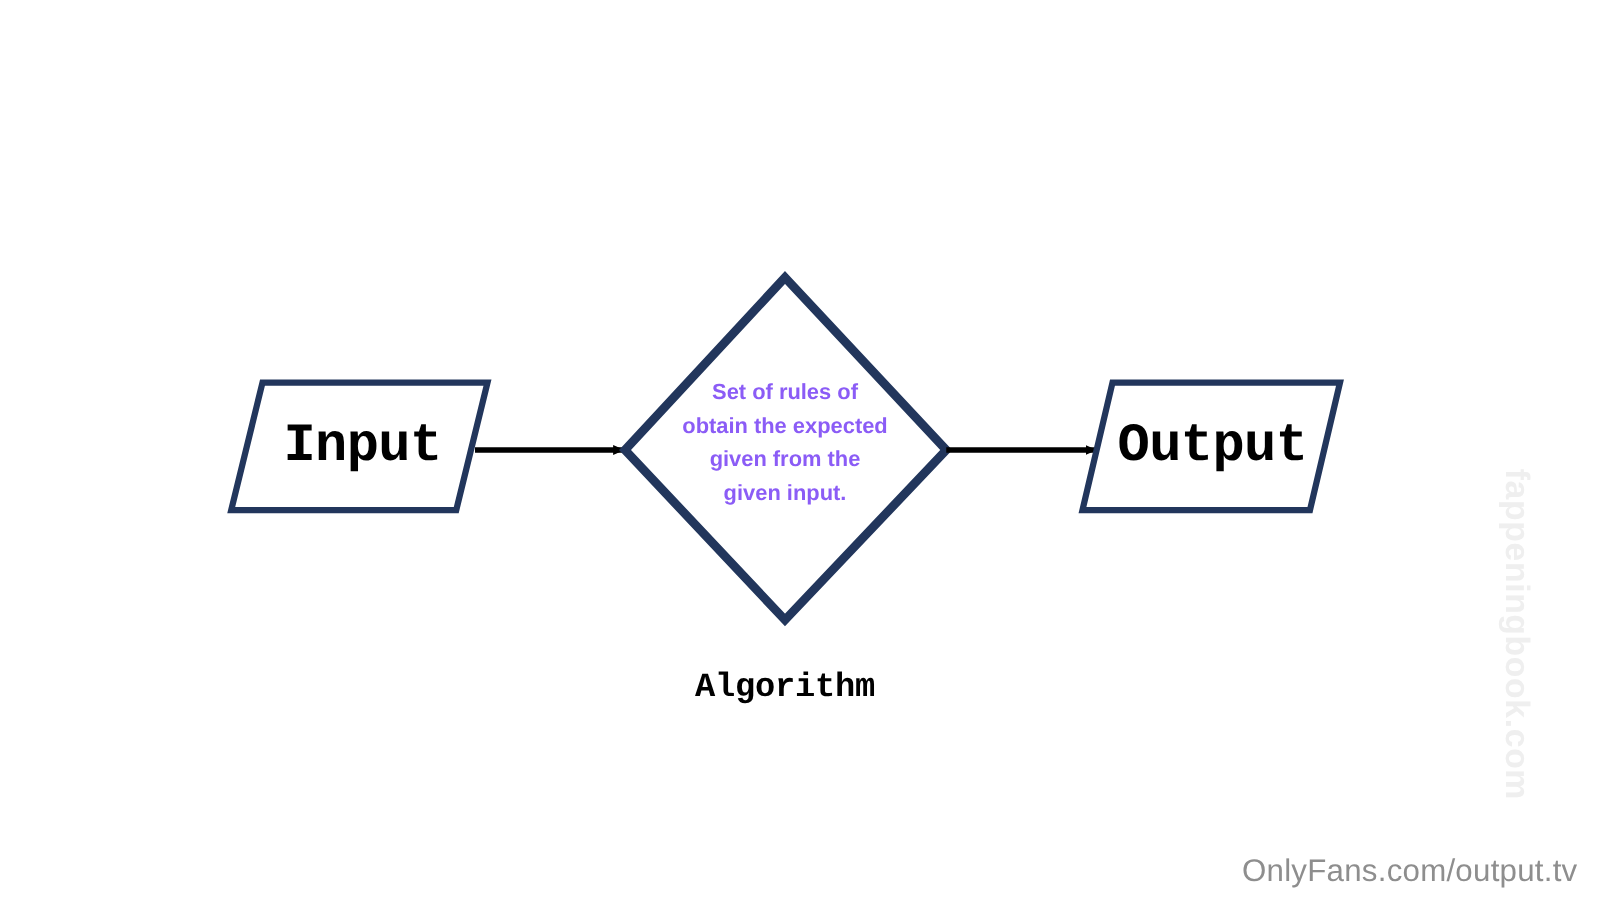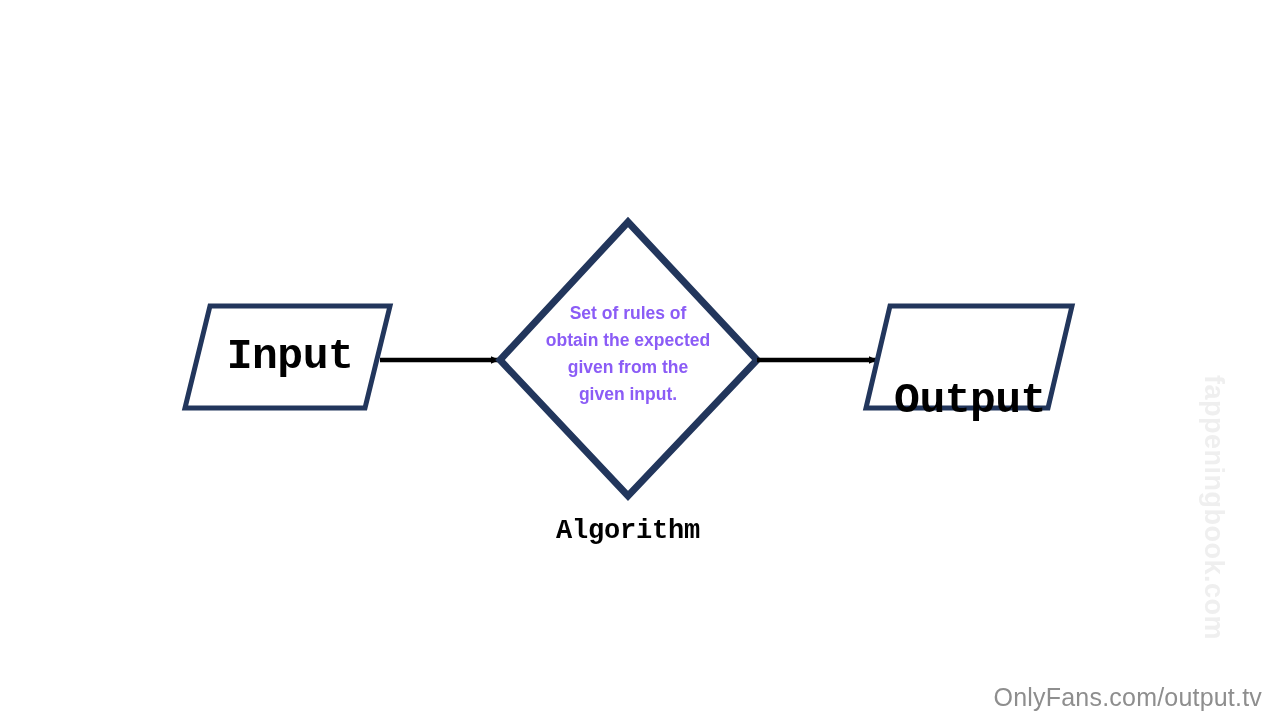--- a/index.html
+++ b/index.html
@@ -45,25 +45,24 @@
     font-weight: 700;
     letter-spacing: -0.5px;
   }
   #output-label {
     left: 880px;
     top: 332px;
     width: 180px;
     font-size: 43px;
     font-weight: 700;
     letter-spacing: -0.5px;
-    margin-top: 44px;
   }
   #algorithm-label {
     left: 528px;
-    top: 516px;
+    top: 536px;
     width: 200px;
     font-size: 27px;
     font-weight: 700;
     letter-spacing: -0.2px;
   }
   #diamond-text {
     position: absolute;
     left: 518px;
     top: 300px;
     width: 220px;

